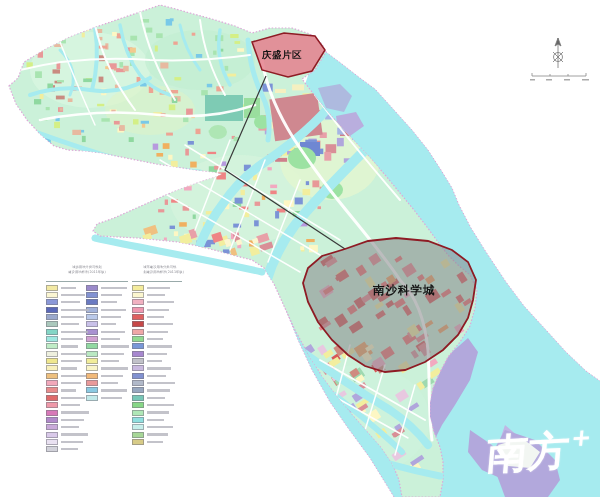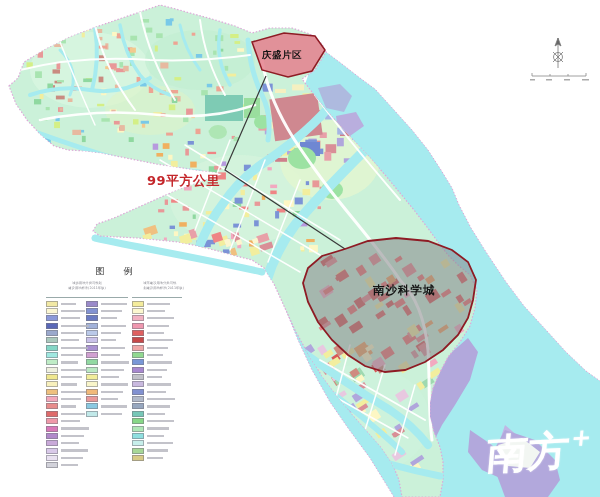--- a/index.html
+++ b/index.html
@@ -573,26 +573,24 @@
     <line x1="550" y1="76" x2="550" y2="74"></line>
     <line x1="568" y1="76" x2="568" y2="74"></line>
     <line x1="586" y1="76" x2="586" y2="73"></line>
     <rect x="530" y="79" width="5" height="1.5" fill="#aaa" stroke="none"></rect>
     <rect x="546" y="79" width="6" height="1.5" fill="#aaa" stroke="none"></rect>
     <rect x="564" y="79" width="6" height="1.5" fill="#aaa" stroke="none"></rect>
     <rect x="582" y="79" width="7" height="1.5" fill="#aaa" stroke="none"></rect>
   </g>
 </svg>
 
-<div class="abs science-sub">99平方公里</div>
 <div class="abs qingsheng-label">庆盛片区</div>
 <div class="abs mingzhu-label">南沙科学城</div>
 
 <div class="abs legend">
-  <div class="legend-title">图 例</div>
   <div class="legend-headers">
     <div class="lh-wrap g1">
       <div class="lh">
         <div>城乡用地分类与规划</div>
         <div>建设用地标准(2011年版)</div>
       </div>
     </div>
     <div class="lh-wrap g2">
       <div class="lh">
         <div>城市建设用地分类与规</div>

